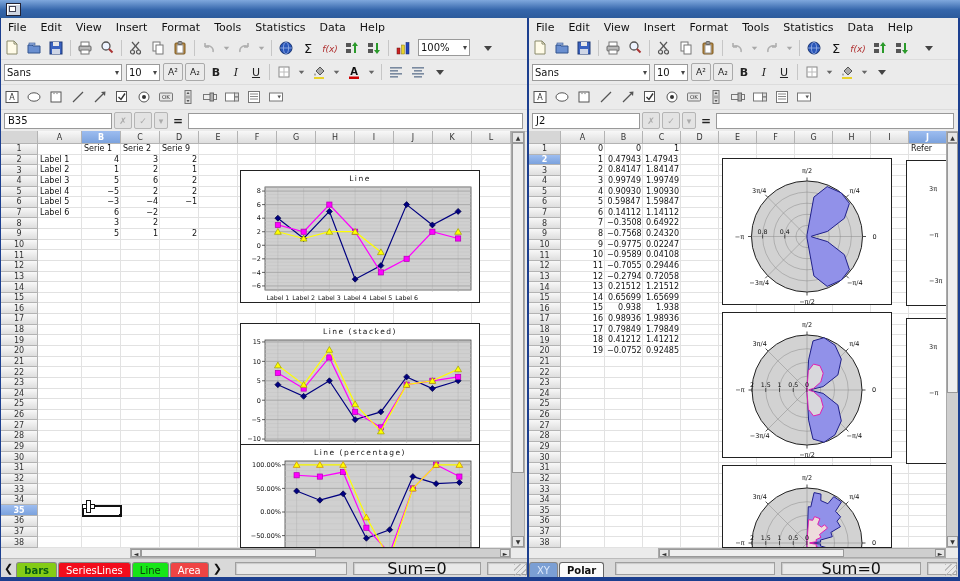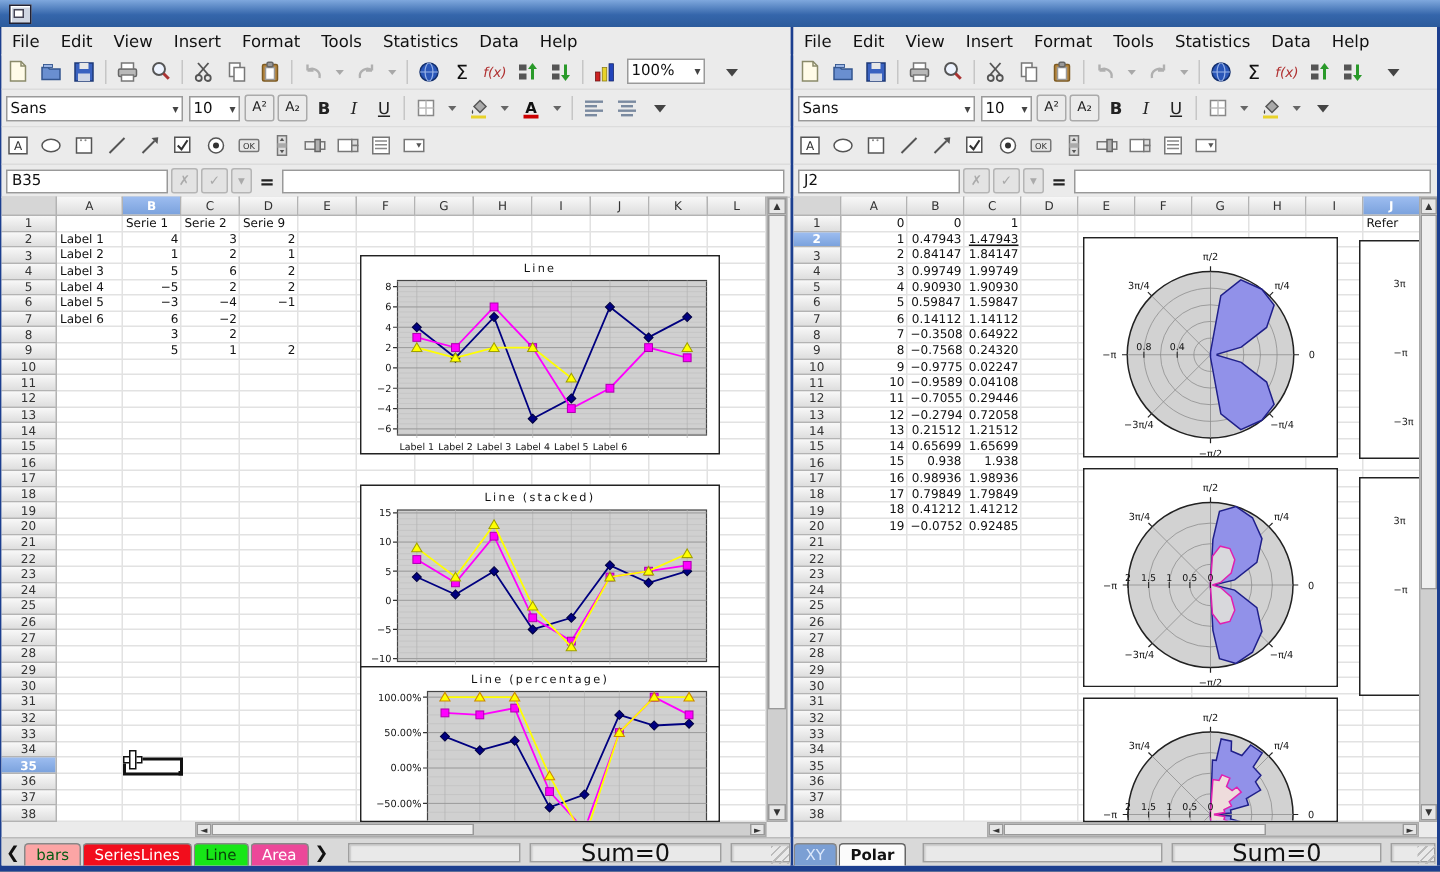--- a/index.html
+++ b/index.html
@@ -769,24 +769,24 @@
         <div class="sbslider" style="left: 0px; right: 0px; top: 11px; height: 330px;"></div>
         <div class="sbbtn" style="left: 0px; bottom: 0px; right: 0px; height: 11px;">▼</div>
       </div>
       <div class="hsb" style="left: 129px; top: 530px; width: 381px; height: 10px;">
         <div class="sbbtn" style="left: 0px; top: 0px; bottom: 0px; width: 10px;">◄</div>
         <div class="sbslider" style="top: 0px; bottom: 0px; left: 10px; width: 175px;"></div>
         <div class="sbbtn" style="right: 0px; top: 0px; bottom: 0px; width: 10px;">►</div>
       </div>
       <div class="tabsrow" style="top: 540px;">
         <span class="tabarrow">❮</span>
-        <div class="sheettab" style="background: #fca5a5; color: rgb(8, 92, 20); font-weight: normal;">bars</div>
+        <div class="sheettab" style="background: #84cc16; color: rgb(8, 92, 20); font-weight: bold;">bars</div>
         <div class="sheettab" style="background: rgb(242, 13, 28); color: rgb(255, 255, 255); font-weight: normal;">SeriesLines</div>
         <div class="sheettab" style="background: rgb(23, 230, 23); color: rgb(9, 63, 9); font-weight: normal;">Line</div>
-        <div class="sheettab" style="background: #ec4899; color: rgb(255, 255, 255); font-weight: normal;">Area</div>
+        <div class="sheettab" style="background: #ef4444; color: rgb(255, 255, 255); font-weight: normal;">Area</div>
         <span class="tabarrow">❯</span>
         <div class="statuspanel" style="flex: 1 1 0%; max-width: 150px; margin-left: 10px;"></div>
         <div class="statuspanel" style="width: 128px;">Sum=0</div>
         <div class="statuspanel" style="width: 40px;"></div>
       </div>
       <div class="grip"></div>
       <div class="cellcursor" style="left: 81px; top: 487.474px; width: 40px; height: 11.6316px;"></div>
     </div>
   <div class="pane" id="pane-right" style="left:529px;width:429px;">
       <div class="menubar" style="top: 0px; height: 18px;">
@@ -1112,21 +1112,21 @@
         <div class="gcol" style="left: 196px; width: 38px;"></div>
         <div class="gcol" style="left: 234px; width: 38px;"></div>
         <div class="gcol" style="left: 272px; width: 38px;"></div>
         <div class="gcol" style="left: 310px; width: 38px;"></div>
         <div class="gcol" style="left: 348px; width: 38px;"></div>
         <div class="cellv" style="left: 0px; top: 0px; width: 44px; height: 10.6316px; text-align: right;">0</div>
         <div class="cellv" style="left: 44px; top: 0px; width: 38px; height: 10.6316px; text-align: right;">0</div>
         <div class="cellv" style="left: 82px; top: 0px; width: 38px; height: 10.6316px; text-align: right;">1</div>
         <div class="cellv" style="left: 0px; top: 10.6316px; width: 44px; height: 10.6316px; text-align: right;">1</div>
         <div class="cellv" style="left: 44px; top: 10.6316px; width: 38px; height: 10.6316px; text-align: right;">0.47943</div>
-        <div class="cellv" style="left: 82px; top: 10.6316px; width: 38px; height: 10.6316px; text-align: right; text-decoration: underline;">1.47943</div>
+        <div class="cellv" style="left: 82px; top: 10.6316px; width: 38px; height: 10.6316px; ">1.47943</div>
         <div class="cellv" style="left: 0px; top: 21.2632px; width: 44px; height: 10.6316px; text-align: right;">2</div>
         <div class="cellv" style="left: 44px; top: 21.2632px; width: 38px; height: 10.6316px; text-align: right;">0.84147</div>
         <div class="cellv" style="left: 82px; top: 21.2632px; width: 38px; height: 10.6316px; text-align: right;">1.84147</div>
         <div class="cellv" style="left: 0px; top: 31.8947px; width: 44px; height: 10.6316px; text-align: right;">3</div>
         <div class="cellv" style="left: 44px; top: 31.8947px; width: 38px; height: 10.6316px; text-align: right;">0.99749</div>
         <div class="cellv" style="left: 82px; top: 31.8947px; width: 38px; height: 10.6316px; text-align: right;">1.99749</div>
         <div class="cellv" style="left: 0px; top: 42.5263px; width: 44px; height: 10.6316px; text-align: right;">4</div>
         <div class="cellv" style="left: 44px; top: 42.5263px; width: 38px; height: 10.6316px; text-align: right;">0.90930</div>
         <div class="cellv" style="left: 82px; top: 42.5263px; width: 38px; height: 10.6316px; text-align: right;">1.90930</div>
         <div class="cellv" style="left: 0px; top: 53.1579px; width: 44px; height: 10.6316px; text-align: right;">5</div>

